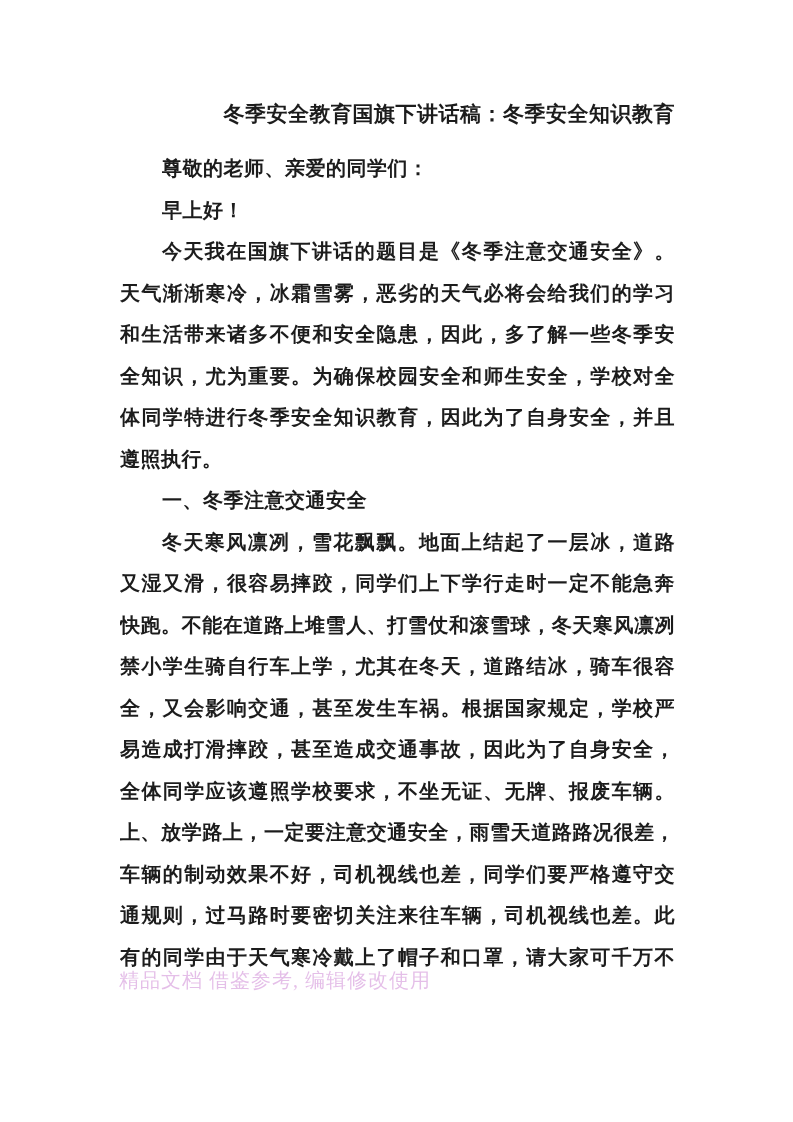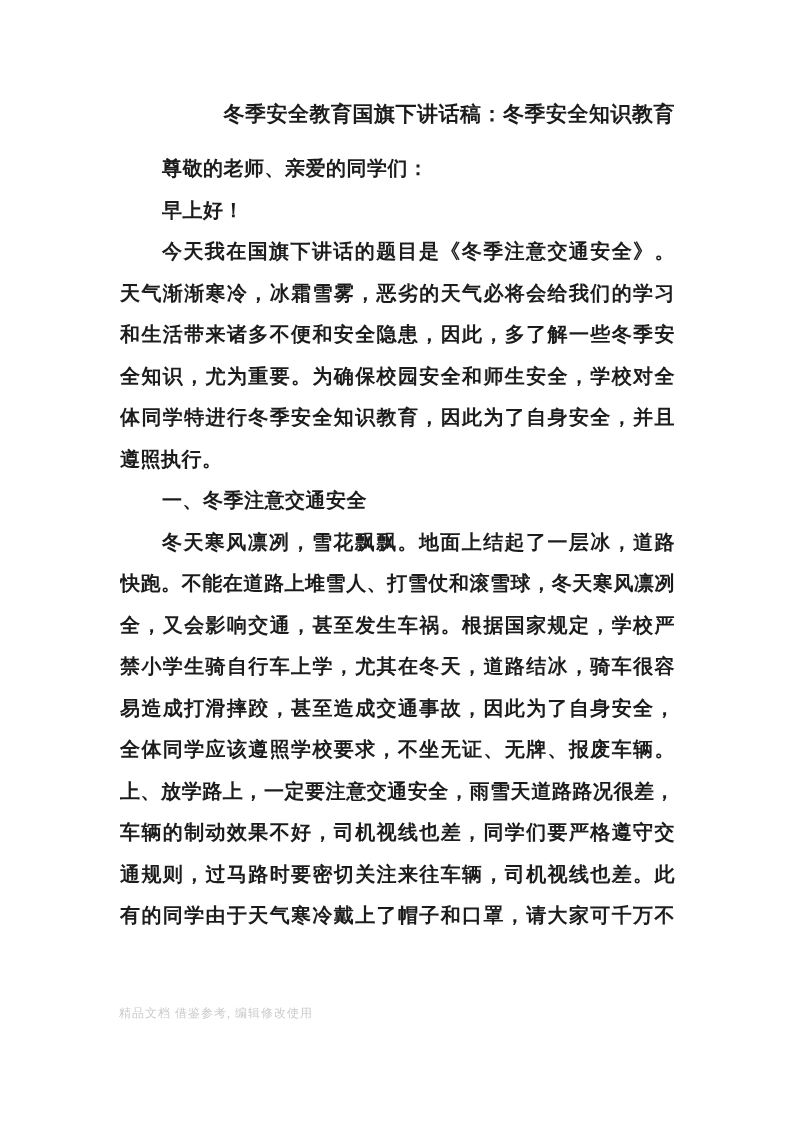--- a/index.html
+++ b/index.html
@@ -47,24 +47,24 @@
   }
   .line.jfull {
     text-align-last: justify;
   }
   .line.first {
     text-indent: 42px;
   }
   .watermark {
     position: absolute;
     left: 119px;
-    top: 1001px;
-    font-size: 12px;
+    top: 968px;
+    font-size: 20px;
     line-height: 24px;
-    color: #404040;
+    color: #a21caf;
     opacity: 0.28;
     filter: blur(0.7px);
     letter-spacing: 1px;
     white-space: nowrap;
     user-select: none;
   }
 </style>
 </head>
 <body>
 
@@ -75,23 +75,24 @@
         <div class="line first">尊敬的老师、亲爱的同学们：</div>
         <div class="line first">早上好！</div>
         <div class="line first jfull">今天我在国旗下讲话的题目是《冬季注意交通安全》。</div>
         <div class="line jfull">天气渐渐寒冷，冰霜雪雾，恶劣的天气必将会给我们的学习</div>
         <div class="line jfull">和生活带来诸多不便和安全隐患，因此，多了解一些冬季安</div>
         <div class="line jfull">全知识，尤为重要。为确保校园安全和师生安全，学校对全</div>
         <div class="line jfull">体同学特进行冬季安全知识教育，因此为了自身安全，并且</div>
         <div class="line">遵照执行。</div>
         <div class="line first">一、冬季注意交通安全</div>
         <div class="line first jfull">冬天寒风凛冽，雪花飘飘。地面上结起了一层冰，道路</div>
+        <div class="line jfull">又湿又滑，很容易摔跤，同学们上下学行走时一定不能急奔</div>
         <div class="line jfull">快跑。不能在道路上堆雪人、打雪仗和滚雪球，冬天寒风凛冽</div>
+        <div class="line jfull">禁小学生骑自行车上学，尤其在冬天，道路结冰，骑车很容</div>
         <div class="line jfull">全，又会影响交通，甚至发生车祸。根据国家规定，学校严</div>
-        <div class="line jfull">禁小学生骑自行车上学，尤其在冬天，道路结冰，骑车很容</div>
         <div class="line jfull">易造成打滑摔跤，甚至造成交通事故，因此为了自身安全，</div>
         <div class="line jfull">全体同学应该遵照学校要求，不坐无证、无牌、报废车辆。</div>
         <div class="line jfull">上、放学路上，一定要注意交通安全，雨雪天道路路况很差，</div>
         <div class="line jfull">车辆的制动效果不好，司机视线也差，同学们要严格遵守交</div>
         <div class="line jfull">通规则，过马路时要密切关注来往车辆，司机视线也差。此外，</div>
         <div class="line jfull">有的同学由于天气寒冷戴上了帽子和口罩，请大家可千万不</div>
       </div>
   </div>
   <div class="watermark">精品文档 借鉴参考, 编辑修改使用</div>
 </div>

